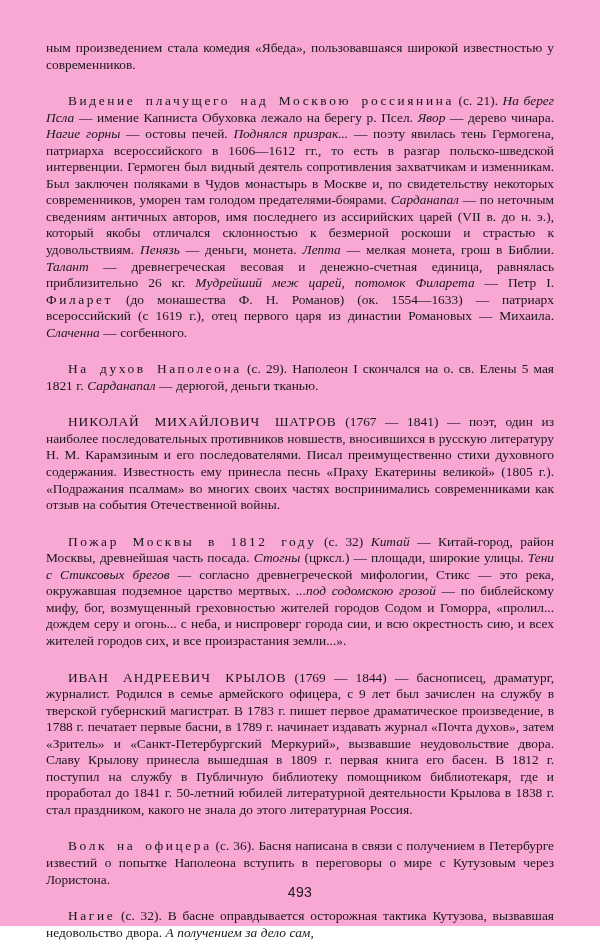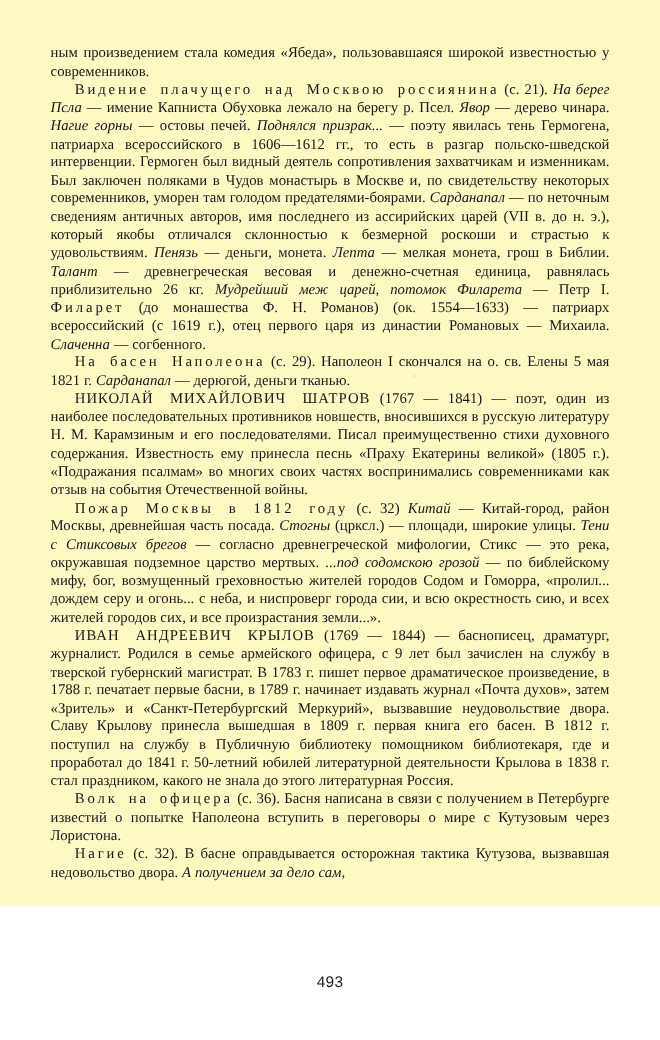--- a/index.html
+++ b/index.html
@@ -12,41 +12,42 @@
     height: 945px;
     font-family: "Liberation Serif", "DejaVu Serif", serif;
     color: #16161a;
     overflow: hidden;
     position: relative;
   }
   #page {
     position: absolute;
     left: 0; top: 0;
     width: 600px;
-    height: 823px;
-    background: #fef9c3;
+    height: 926px;
+    background: #f9a8d4;
   }
   #textblock {
     position: absolute;
     left: 46px;
     top: 40px;
     width: 508px;
   }
   p.para {
     margin: 0;
     text-align: justify;
     text-justify: inter-word;
     font-size: 13.4px;
     line-height: 16.55px;
     text-indent: 0;
     hyphens: manual;
     word-spacing: 0.2px;
   }
   p.para.indent {
     text-indent: 22px;
+    margin-top: 20px;
   }
   .sect-gap-top-lg {
     margin-top: 19px;
   }
   
   .sp {
     letter-spacing: 2.6px;
     word-spacing: 3.6px;
   }
   
@@ -81,21 +82,21 @@
 <body>
 
 <div id="page">
 
   <div class="speck" style="left:397px; top:612px; width:3px; height:3px;"></div>
   <div class="speck" style="left:376px; top:341px; width:2px; height:2px;"></div>
 
   <div id="textblock">
       <p class="para" id="p-yabeda"><span>ным произведением стала комедия «Ябеда», пользовавшаяся широкой известностью у современников.</span></p>
       <p class="para indent" id="p-videnie"><span class="sp">Видение плачущего над Москвою россиянина</span><span> (с. 21). </span><span class="it">На берег Псла</span><span> — имение Капниста Обуховка лежало на берегу р. Псел. </span><span class="it">Явор</span><span> — дерево чинара. </span><span class="it">Нагие горны</span><span> — остовы печей. </span><span class="it">Поднялся призрак...</span><span> — поэту явилась тень Гермогена, патриарха всероссийского в 1606—1612 гг., то есть в разгар польско-шведской интервенции. Гермоген был видный деятель сопротивления захватчикам и изменникам. Был заключен поляками в Чудов монастырь в Москве и, по свидетельству некоторых современников, уморен там голодом предателями-боярами. </span><span class="it">Сарданапал</span><span> — по неточным сведениям античных авторов, имя последнего из ассирийских царей (VII в. до н. э.), который якобы отличался склонностью к безмерной роскоши и страстью к удовольствиям. </span><span class="it">Пенязь</span><span> — деньги, монета. </span><span class="it">Лепта</span><span> — мелкая монета, грош в Библии. </span><span class="it">Талант</span><span> — древнегреческая весовая и денежно-счетная единица, равнялась приблизительно 26 кг. </span><span class="it">Мудрейший меж царей, потомок Филарета</span><span> — Петр I. </span><span class="sp">Филарет</span><span> (до монашества Ф. Н. Романов) (ок. 1554—1633) — патриарх всероссийский (с 1619 г.), отец первого царя из династии Романовых — Михаила. </span><span class="it">Слаченна</span><span> — согбенного.</span></p>
-      <p class="para indent" id="p-napoleon-death"><span class="sp">На басен Наполеона</span><span> (с. 29). Наполеон I скончался на о. св. Елены 5 мая 1821 г. </span><span class="it">Сарданапал</span><span> — дерюгой, деньги тканью.</span></p>
+      <p class="para indent" id="p-napoleon-death"><span class="sp">На духов Наполеона</span><span> (с. 29). Наполеон I скончался на о. св. Елены 5 мая 1821 г. </span><span class="it">Сарданапал</span><span> — дерюгой, деньги тканью.</span></p>
       <p class="para indent sect-gap-top-lg" id="p-shatrov-bio"><span class="auth">НИКОЛАЙ МИХАЙЛОВИЧ ШАТРОВ</span><span> (1767 — 1841) — поэт, один из наиболее последовательных противников новшеств, вносившихся в русскую литературу Н. М. Карамзиным и его последователями. Писал преимущественно стихи духовного содержания. Известность ему принесла песнь «Праху Екатерины великой» (1805 г.). «Подражания псалмам» во многих своих частях воспринимались современниками как отзыв на события Отечественной войны.</span></p>
       <p class="para indent" id="p-pozhar-moskvy"><span class="sp">Пожар Москвы в 1812 году</span><span>  (с. 32) </span><span class="it">Китай</span><span> — Китай-город, район Москвы, древнейшая часть посада. </span><span class="it">Стогны</span><span> (црксл.) — площади, широкие улицы. </span><span class="it">Тени с Стиксовых брегов</span><span> — согласно древнегреческой мифологии, Стикс — это река, окружавшая подземное царство мертвых. </span><span class="it">...под содомскою грозой</span><span> — по библейскому мифу, бог, возмущенный греховностью жителей городов Содом и Гоморра, «пролил... дождем серу и огонь... с неба, и ниспроверг города сии, и всю окрестность сию, и всех жителей городов сих, и все произрастания земли...».</span></p>
       <p class="para indent sect-gap-top-lg" id="p-krylov-bio"><span class="auth">ИВАН АНДРЕЕВИЧ КРЫЛОВ</span><span> (1769 — 1844) — баснописец, драматург, журналист. Родился в семье армейского офицера, с 9 лет был зачислен на службу в тверской губернский магистрат. В 1783 г. пишет первое драматическое произведение, в 1788 г. печатает первые басни, в 1789 г. начинает издавать журнал «Почта духов», затем «Зритель» и «Санкт-Петербургский Меркурий», вызвавшие неудовольствие двора. Славу Крылову принесла вышедшая в 1809 г. первая книга его басен. В 1812 г. поступил на службу в Публичную библиотеку помощником библиотекаря, где и проработал до 1841 г. 50-летний юбилей литературной деятельности Крылова в 1838 г. стал праздником, какого не знала до этого литературная Россия.</span></p>
       <p class="para indent" id="p-volk-na-psarne"><span class="sp">Волк на офицера</span><span> (с. 36). Басня написана в связи с получением в Петербурге известий о попытке Наполеона вступить в переговоры о мире с Кутузовым через Лористона.</span></p>
       <p class="para indent" id="p-oboz"><span class="sp">Нагие</span><span> (с. 32). В басне оправдывается осторожная тактика Кутузова, вызвавшая недовольство двора. </span><span class="it">А получением за дело сам,</span></p>
     </div>
 
   <div class="pagenum">493</div>
 </div>
 

